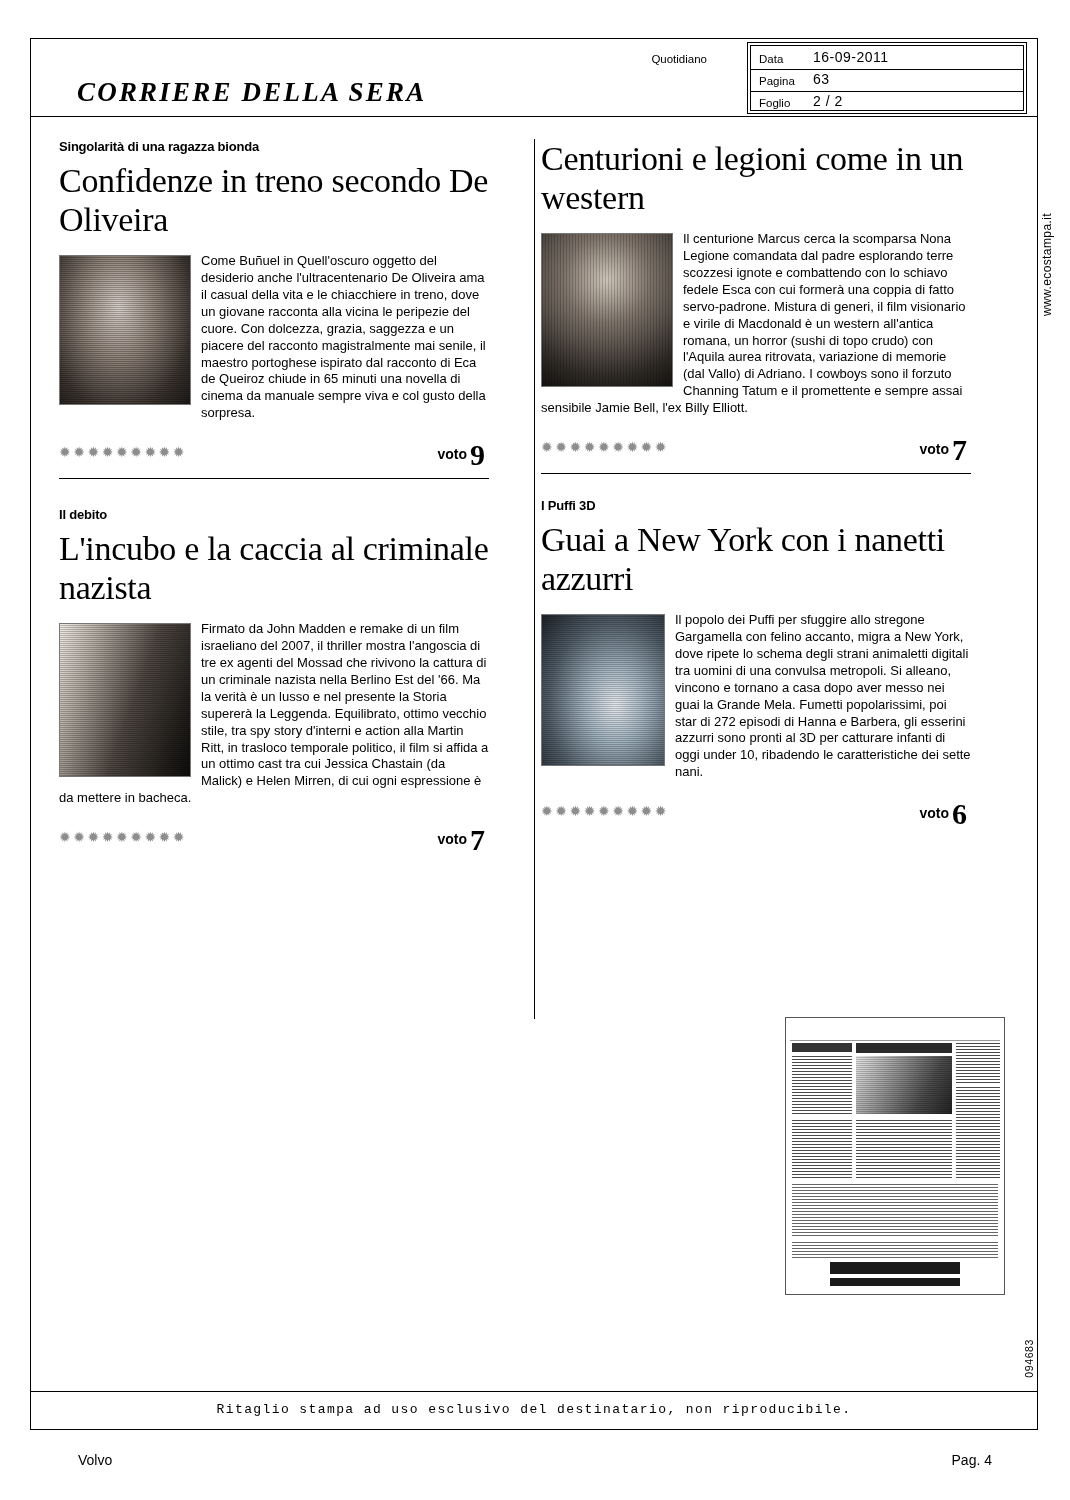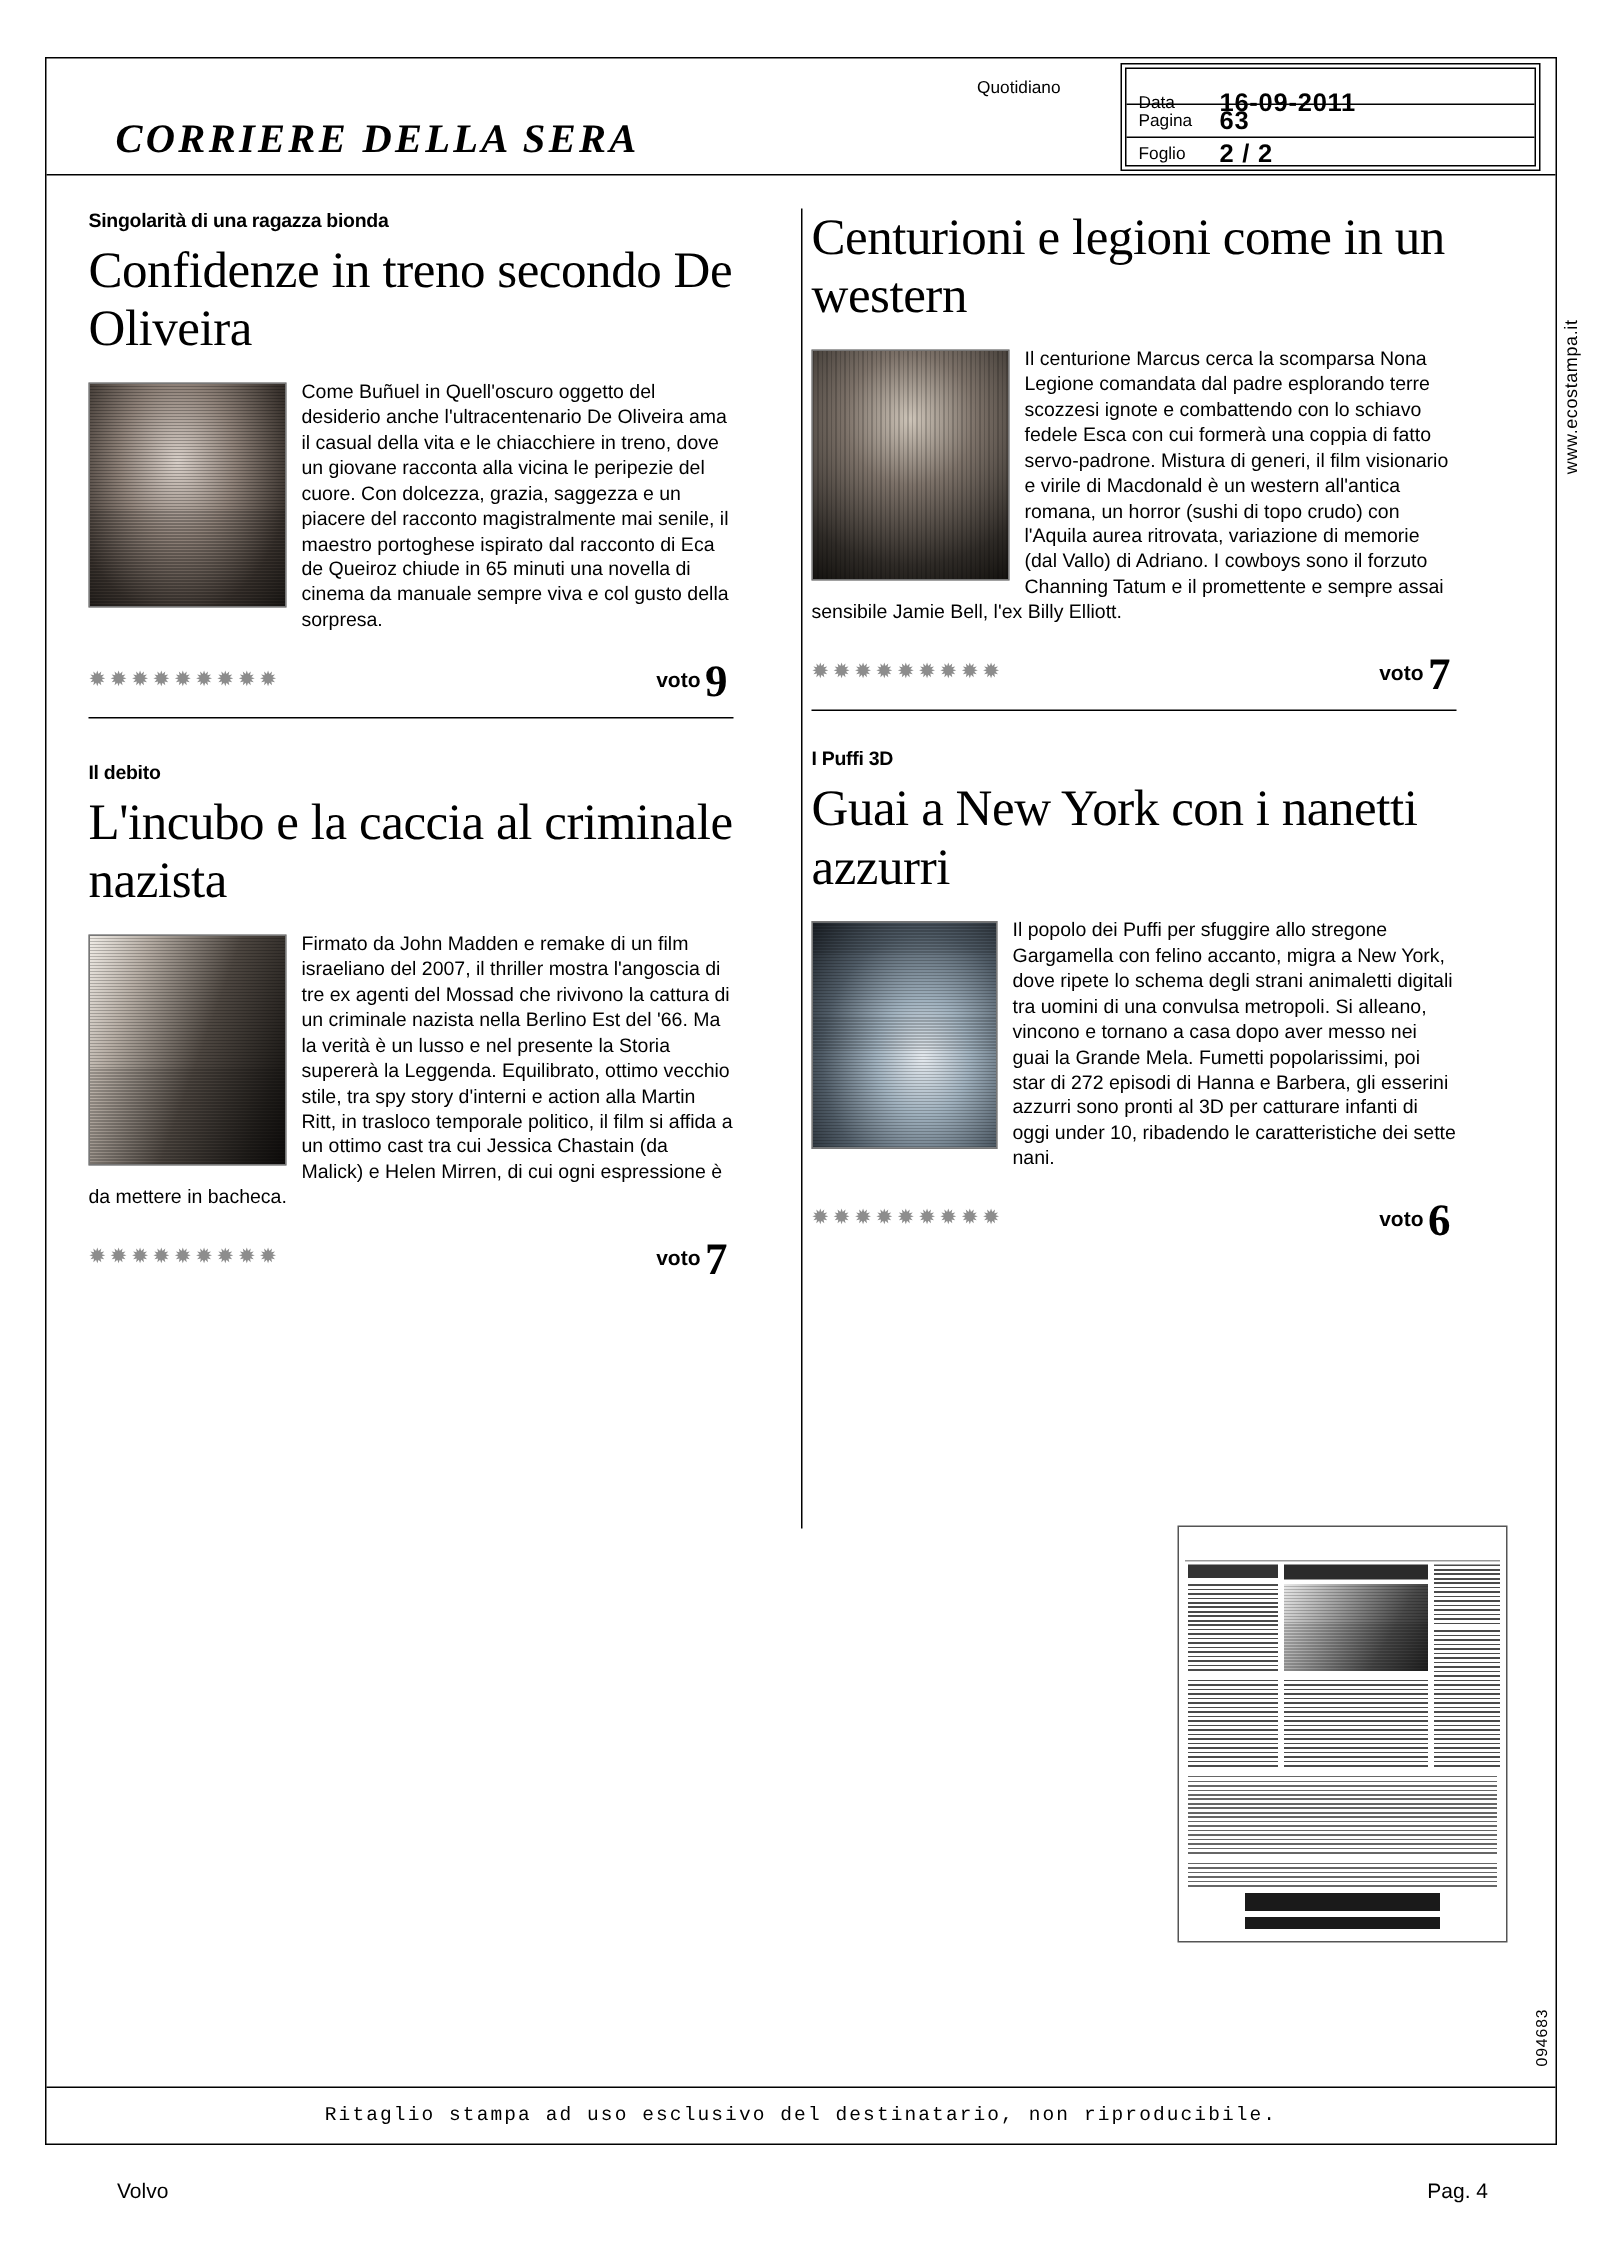--- a/index.html
+++ b/index.html
@@ -72,35 +72,35 @@
     border: 1px solid #000;
     box-sizing: border-box;
   }
   .meta-row {
     position: absolute;
     left: 0;
     width: 100%;
     height: 22.5px;
     box-sizing: border-box;
   }
-  .meta-row.r1 { top: 12px; }
+  .meta-row.r1 { top: 2px; }
   .meta-row.r2 { top: 22.5px; border-top: 1px solid #000; }
   .meta-row.r3 { top: 45px; border-top: 1px solid #000; }
   .meta-label {
     position: absolute;
     left: 8px;
     top: 5px;
     font-size: 11.5px;
   }
   .meta-value {
     position: absolute;
     left: 62px;
     top: 1px;
-    font-size: 17px;
-    font-weight: bold;
+    font-size: 14px;
+    font-weight: normal;
     letter-spacing: 0.5px;
   }
   
   .content {
     position: absolute;
     left: 0;
     top: 78px;
     width: 100%;
     bottom: 38px;
   }

